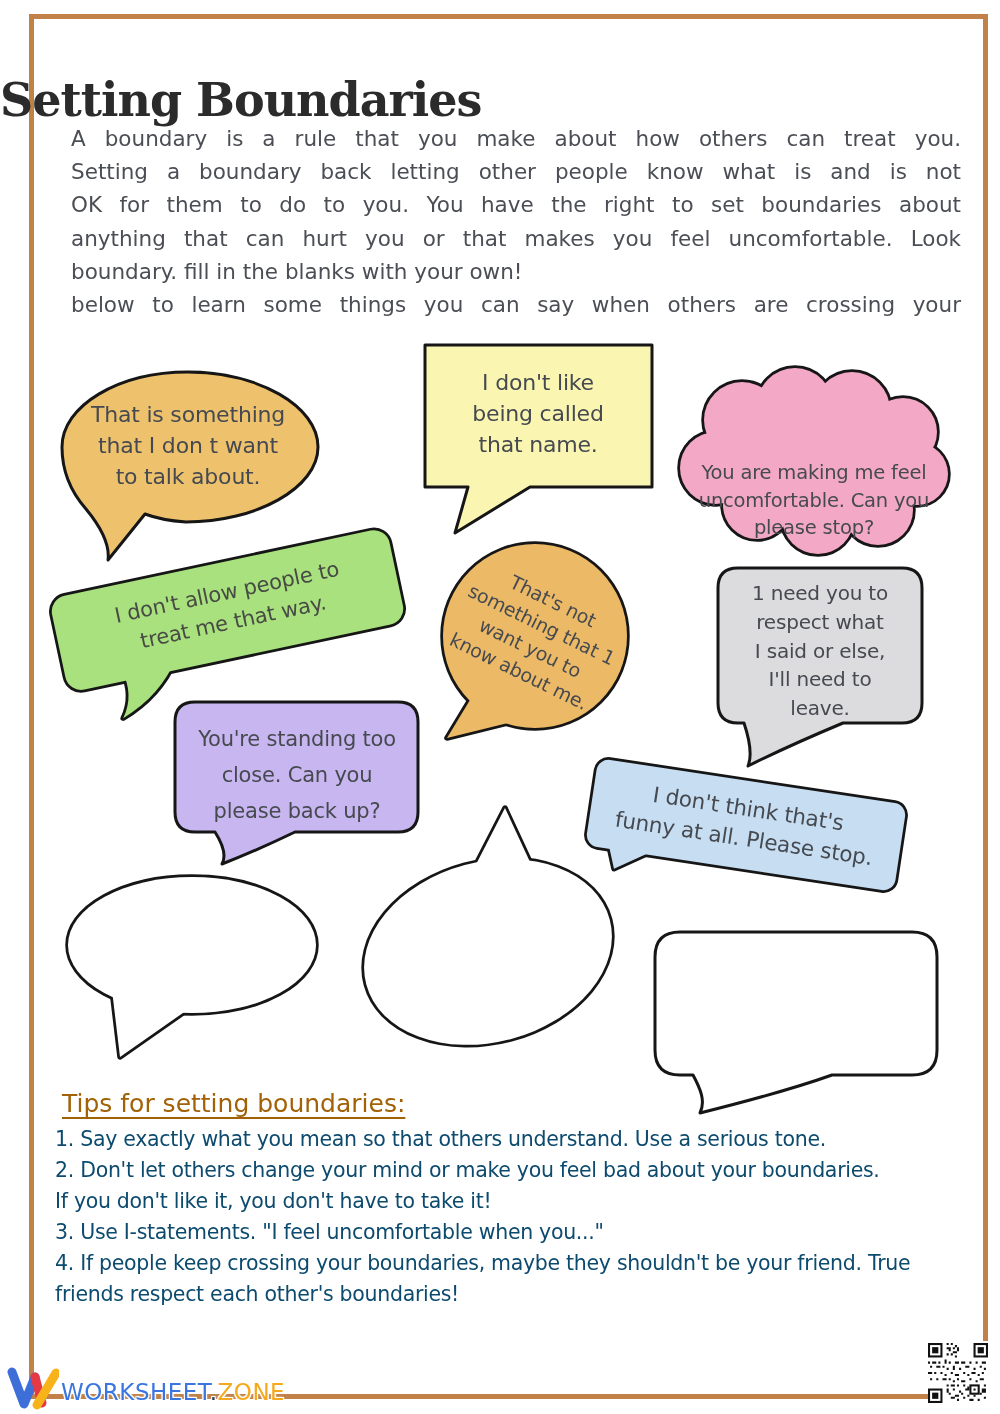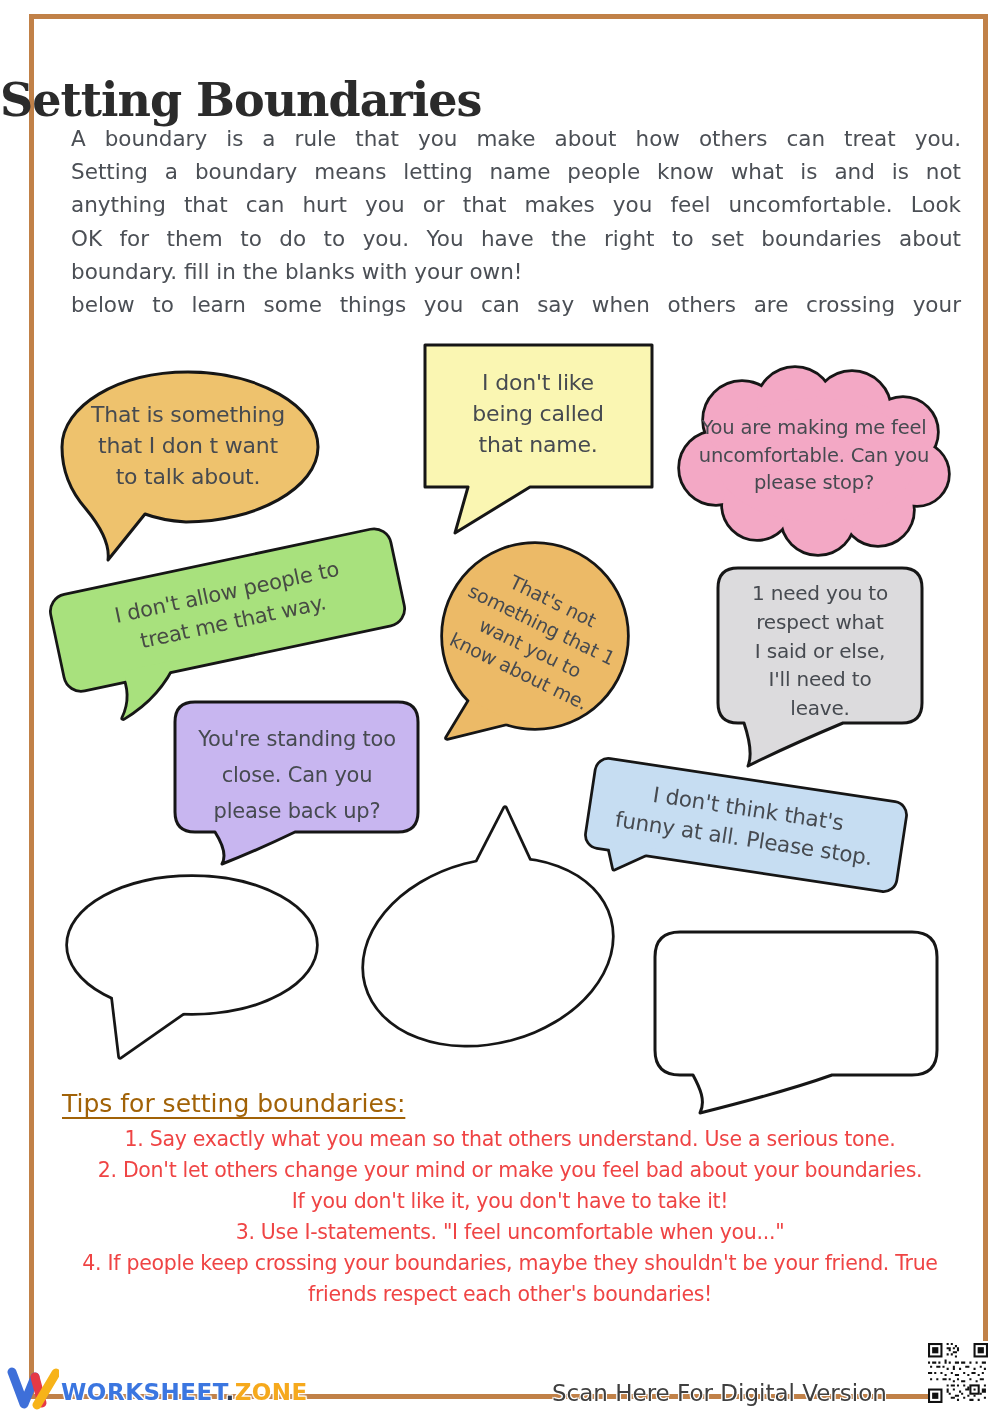--- a/index.html
+++ b/index.html
@@ -15,60 +15,60 @@
   .jline{text-align:justify;text-align-last:justify;}
   .jline.last{text-align-last:left;}
   .bubbles-svg{position:absolute;left:0;top:0;width:1000px;height:1414px;z-index:2;pointer-events:none;}
   .solo{stroke:#161616;stroke-width:3;stroke-linejoin:round;}
   .u{stroke:#161616;stroke-width:5.5;stroke-linejoin:round;}
   .uf{stroke:none;}
   .btx{position:absolute;z-index:3;text-align:center;color:#464a50;
        white-space:nowrap;letter-spacing:-0.2px;}
   .t-oval{left:70px;top:399px;width:236px;font-size:22px;line-height:31px;}
   .t-yellow{left:432px;top:367px;width:212px;font-size:22px;line-height:31px;}
-  .t-pink{left:688px;top:414px;width:252px;font-size:19.5px;line-height:27.5px;}
+  .t-pink{left:688px;top:459px;width:252px;font-size:19.5px;line-height:27.5px;}
   .t-green{left:62px;top:577px;width:336px;font-size:21px;line-height:30px;
            transform:rotate(-12deg);color:#474b44;}
   .t-circle{left:444px;top:584px;width:184px;font-size:19px;line-height:26px;
             transform:rotate(26deg);}
   .t-gray{left:722px;top:579px;width:196px;font-size:20px;line-height:28.8px;}
   .t-purple{left:180px;top:721px;width:234px;font-size:21px;line-height:36px;}
   .t-blue{left:592px;top:794px;width:308px;font-size:21.5px;line-height:30px;
           transform:rotate(8.6deg);}
   .tips-heading{position:absolute;left:62px;top:1089px;z-index:3;font-size:25px;
                 color:#a16207;text-decoration:underline;text-underline-offset:5px;
                 text-decoration-thickness:2px;}
   .tips-list{position:absolute;left:55px;top:1124px;width:910px;z-index:3;
-             font-size:20.5px;line-height:31px;color:#ef4444;white-space:nowrap;
-             letter-spacing:-0.3px;text-align:center;}
+             font-size:20.5px;line-height:31px;color:#0c4a6e;white-space:nowrap;
+             letter-spacing:-0.3px;}
   .wlogo{position:absolute;left:7px;top:1367px;width:52px;height:46px;z-index:4;}
-  .brand{position:absolute;left:61px;top:1379px;z-index:4;font-size:23px;font-weight:bold;
+  .brand{position:absolute;left:61px;top:1379px;z-index:4;font-size:23px;font-weight:normal;
          letter-spacing:0.5px;
          text-shadow:0 0 2px #fff,0 0 2px #fff,0 0 3px #fff,1px 1px 0 #fff,-1px -1px 0 #fff,1px -1px 0 #fff,-1px 1px 0 #fff;}
   .brand .w1{color:#3b76e0;}
   .brand .wdot{color:#2b3a55;}
   .brand .w2{color:#f6a91c;}
   .scan{position:absolute;left:552px;top:1380px;z-index:4;font-size:23px;color:#3f3f3f;
         text-shadow:0 0 2px #fff,1px 1px 0 #fff,-1px -1px 0 #fff,1px -1px 0 #fff,-1px 1px 0 #fff;}
   .qr{position:absolute;left:928px;top:1341px;width:60px;height:64px;z-index:4;background:#fff;}
 </style>
 </head>
 <body>
 
 <div class="page">
 
   <div class="frame"></div>
 
   <h1 class="title">Setting Boundaries</h1>
 
   <div class="intro">
     <div class="jline">A boundary is a rule that you make about how others can treat you.</div>
-    <div class="jline">Setting a boundary means letting name people know what is and is not</div>
+    <div class="jline">Setting a boundary back letting other people know what is and is not</div>
+    <div class="jline">OK for them to do to you. You have the right to set boundaries about</div>
     <div class="jline">anything that can hurt you or that makes you feel uncomfortable. Look</div>
-    <div class="jline">OK for them to do to you. You have the right to set boundaries about</div>
     <div class="jline last">boundary. fill in the blanks with your own!</div>
     <div class="jline">below to learn some things you can say when others are crossing your</div>
   </div>
 
   <svg class="bubbles-svg" viewBox="0 0 1000 1414">
 
     <path class="solo" d="M62 447 C62 406 118 372 188 372 C258 372 318 406 318 447 C318 488 256 522 186 522 C172 521 158 519 145 514 L108 560 C110 545 100 526 86 509 C71 492 62 471 62 447 Z" fill="#eec26d"></path>
 
     <path class="solo" d="M425 345 L652 345 L652 487 L530 487 L455 533 L468 487 L425 487 Z" fill="#faf6b2"></path>
 
@@ -154,21 +154,20 @@
   <div class="tips-list">1. Say exactly what you mean so that others understand. Use a serious tone.<br>2. Don't let others change your mind or make you feel bad about your boundaries.<br>If you don't like it, you don't have to take it!<br>3. Use I-statements. "I feel uncomfortable when you..."<br>4. If people keep crossing your boundaries, maybe they shouldn't be your friend. True<br>friends respect each other's boundaries!</div>
 
   <svg class="wlogo" viewBox="0 0 52 46">
     <path d="M5 5 L17 37 L28 10" fill="none" stroke="#3e6fd9" stroke-width="9" stroke-linecap="round" stroke-linejoin="round"></path>
     <path d="M28 10 L35 36" fill="none" stroke="#e63946" stroke-width="9" stroke-linecap="round"></path>
     <path d="M30 38 L49 6" fill="none" stroke="#f7b319" stroke-width="9" stroke-linecap="round"></path>
   </svg>
   <div class="brand">
     <span class="w1">WORKSHEET</span><span class="wdot">.</span><span class="w2">ZONE</span>
   </div>
-  <div class="scan">Scan Here For Digital Version</div>
 
   <svg class="qr" viewBox="0 0 29 29">
     <rect x="0" y="0" width="29" height="29" fill="#ffffff"></rect>
     <g fill="#111111">
       <rect x="0" y="0" width="7" height="7"></rect>
         <rect x="22" y="0" width="7" height="7"></rect>
         <rect x="0" y="22" width="7" height="7"></rect>
       <rect x="20" y="20" width="5" height="5"></rect>
     </g>
     <g fill="#ffffff">

